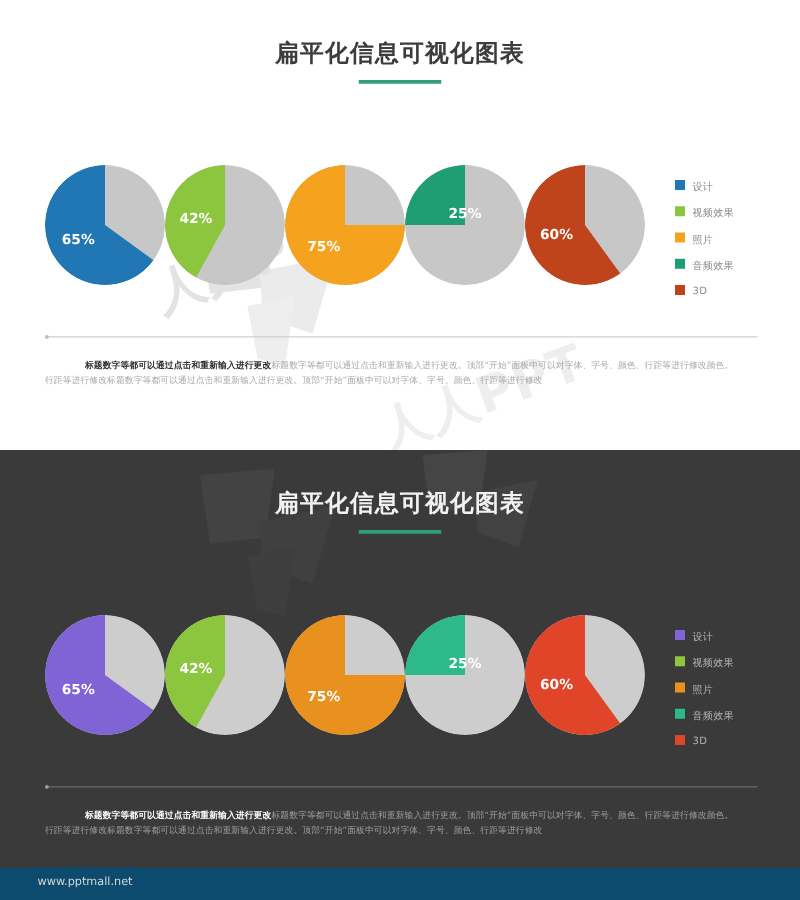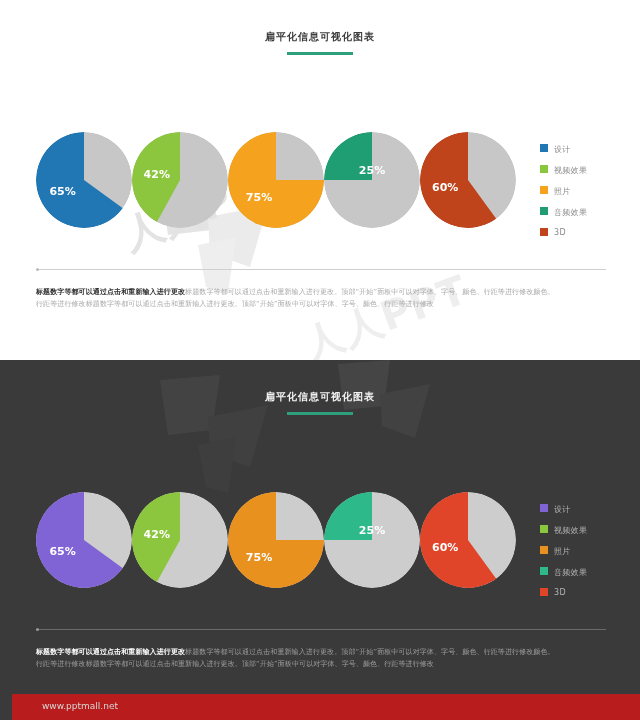--- a/index.html
+++ b/index.html
@@ -24,21 +24,21 @@
   .wm-light-1{left:120px;top:180px;color:#e3e3e3;font-size:40px;font-weight:bold;transform:rotate(-20deg);}
   .wm-light-2{left:300px;top:290px;color:#eeeeee;font-size:40px;font-weight:bold;transform:rotate(-20deg);}
   .wm-dark-1{left:120px;top:380px;color:#454545;font-size:40px;font-weight:bold;transform:rotate(-20deg);}
   .wm-shape{
     position:absolute;pointer-events:none;
   }
 
   
   .title-block{position:absolute;left:0;right:0;top:30px;text-align:center;}
   .title-text{
-    font-size:10px;font-weight:bold;letter-spacing:1px;
+    font-size:19px;font-weight:bold;letter-spacing:1px;
     font-family:Liberation Mono, monospace;
   }
   .title-light{color:#3c3c3c;}
   .title-dark{color:#f2f2f2;}
   .title-rule{
     width:66px;height:3px;margin:8px auto 0 auto;background:#2e9e7b;
   }
 
   
   .charts{position:absolute;left:36px;top:132px;width:490px;height:100px;}
@@ -70,30 +70,30 @@
   .divider-dark  .line{background:#6a6a6a;}
   .divider .dot{
     position:absolute;left:0;top:0;width:3px;height:3px;border-radius:50%;
   }
   .divider-light .dot{background:#bdbdbd;}
   .divider-dark  .dot{background:#9a9a9a;}
 
   
   .copy{position:absolute;left:36px;width:570px;top:286px;line-height:12px;}
   .copy p{margin:0;font-size:7px;font-family:"DejaVu Sans",sans-serif;letter-spacing:0.1px;}
-  .copy .b{font-weight:bold;}
+  .copy .b{font-weight:bold;margin-left:32px;}
   .copy-light .b{color:#2e2e2e;}
   .copy-light .n{color:#a9a9a9;}
   .copy-dark .b{color:#ffffff;}
   .copy-dark .n{color:#9e9e9e;}
 
   
   .footer{
-    position:absolute;left:12px;right:0;bottom:0;height:26px;
-    background:#b91c1c;
+    position:absolute;left:0;right:0;bottom:0;height:26px;
+    background:#0c4a6e;
   }
   .footer-text{
     position:absolute;left:30px;top:7px;color:#d7d7d7;font-size:9px;
     font-family:"DejaVu Sans",sans-serif;
   }
 </style>
 </head>
 <body>
 
 <div class="slide slide-light">

